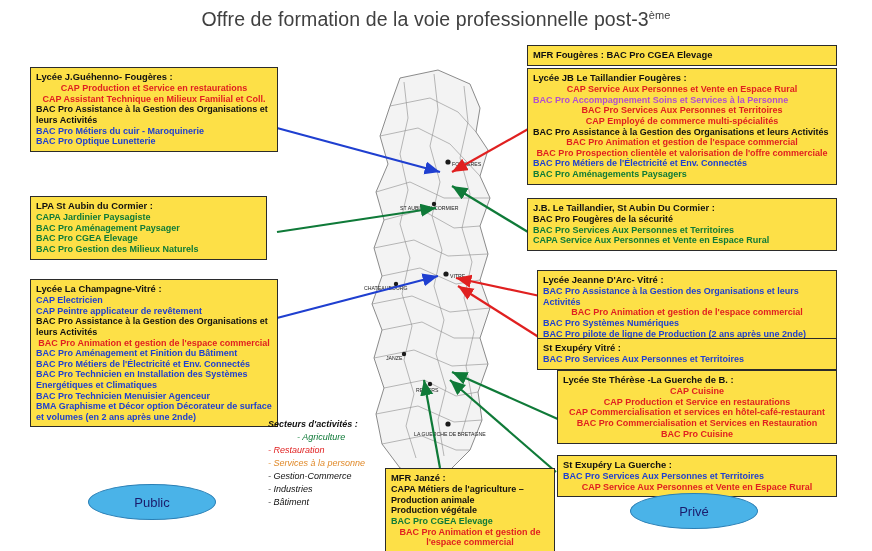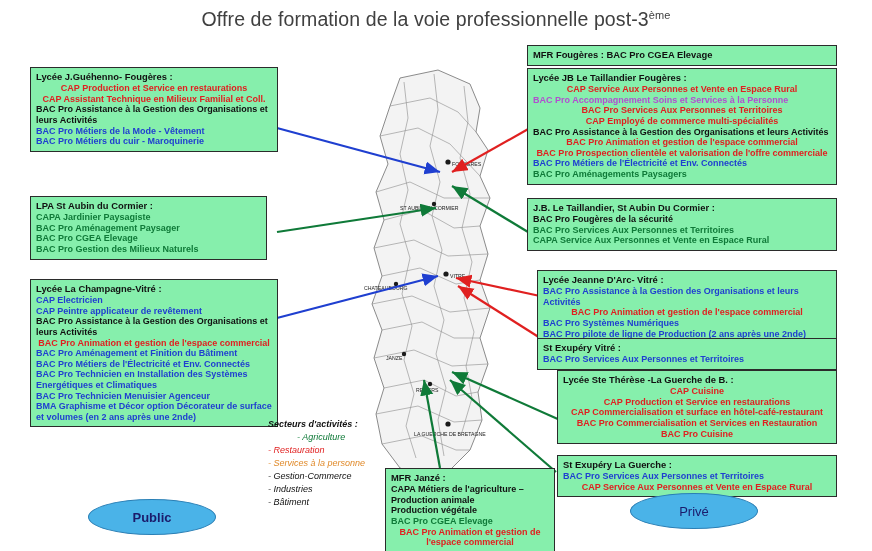--- a/index.html
+++ b/index.html
@@ -16,21 +16,21 @@
     text-align:center;
     font-size:19.5px;
     color:#404040;
     letter-spacing:0.1px;
   }
   #title .sup{font-size:11px;vertical-align:super;}
 
   .box{
     position:absolute;
     border:1px solid #2b2b2b;
-    background:#86efac;
+    background:#fde047;
     padding:3px 5px 4px 5px;
     box-sizing:border-box;
     line-height:1.18;
   }
   .box .hdr{
     font-size:9.4px;
     font-weight:bold;
     color:#111111;
     margin-bottom:1px;
     white-space:nowrap;
@@ -60,21 +60,21 @@
 
   
   .oval{
     position:absolute;
     border-radius:50%;
     background:#4ab3e8;
     border:1px solid #2a7fb5;
     display:flex;align-items:center;justify-content:center;
     font-size:13px;color:#1b1b6b;
   }
-  #oval-public{left:88px;top:499px;width:126px;height:34px;font-weight:bold;}
+  #oval-public{left:88px;top:484px;width:126px;height:34px;}
   #oval-prive{left:630px;top:493px;width:126px;height:34px;}
 
   
   #arrows{position:absolute;left:0;top:0;width:872px;height:551px;pointer-events:none;}
 </style>
 </head>
 <body>
 
 <div id="title">
   <span>Offre de formation de la voie professionnelle post-3</span><span class="sup">ème</span>
@@ -151,22 +151,22 @@
   <line x1="556" y1="348" x2="458" y2="286" stroke="#e02020" stroke-width="2.2" marker-end="url(#ar-red)"></line>
   <line x1="560" y1="420" x2="452" y2="372" stroke="#0f7a38" stroke-width="2.2" marker-end="url(#ar-green)"></line>
   <line x1="556" y1="472" x2="450" y2="380" stroke="#0f7a38" stroke-width="2.2" marker-end="url(#ar-green)"></line>
 </svg>
 
 <div class="box" id="box-guehenno" style="left:30px;top:67px;width:248px;">
   <div class="hdr">Lycée J.Guéhenno- Fougères :</div>
   <div class="line wrap c-red">CAP Production et Service en restaurations</div>
   <div class="line wrap c-red">CAP Assistant Technique en Milieux Familial et Coll.</div>
   <div class="line wrap c-black">BAC Pro Assistance à la Gestion des Organisations et leurs Activités</div>
-  <div class="line wrap c-blue">BAC Pro Métiers de la Mode - Vêtement</div>
   <div class="line wrap c-blue">BAC Pro Métiers du cuir - Maroquinerie</div>
+  <div class="line wrap c-blue">BAC Pro Optique Lunetterie</div>
 </div>
 
 <div class="box" id="box-lpa" style="left:30px;top:196px;width:237px;">
   <div class="hdr">LPA St Aubin du Cormier :</div>
   <div class="line c-green">CAPA Jardinier Paysagiste</div>
   <div class="line c-green">BAC Pro Aménagement Paysager</div>
   <div class="line c-green">BAC Pro CGEA Elevage</div>
   <div class="line c-green">BAC Pro Gestion des Milieux Naturels</div>
 </div>
 
@@ -226,21 +226,21 @@
 
 <div class="box" id="box-st-exupery-vitre" style="left:537px;top:338px;width:300px;">
   <div class="hdr">St Exupéry Vitré :</div>
   <div class="line wrap c-blue">BAC Pro Services Aux Personnes et Territoires</div>
 </div>
 
 <div class="box" id="box-ste-therese" style="left:557px;top:370px;width:280px;">
   <div class="hdr">Lycée Ste Thérèse -La Guerche de B. :</div>
   <div class="line wrap c-red">CAP Cuisine</div>
   <div class="line wrap c-red">CAP Production et Service en restaurations</div>
-  <div class="line wrap c-red">CAP Commercialisation et surface en hôtel-café-restaurant</div>
+  <div class="line wrap c-red">CAP Commercialisation et services en hôtel-café-restaurant</div>
   <div class="line wrap c-red">BAC Pro Commercialisation et Services en Restauration</div>
   <div class="line wrap c-red">BAC Pro Cuisine</div>
 </div>
 
 <div class="box" id="box-st-exupery-guerche" style="left:557px;top:455px;width:280px;">
   <div class="hdr">St Exupéry La Guerche :</div>
   <div class="line wrap c-blue">BAC Pro Services Aux Personnes et Territoires</div>
   <div class="line wrap c-red">CAP Service Aux Personnes et Vente en Espace Rural</div>
 </div>
 

